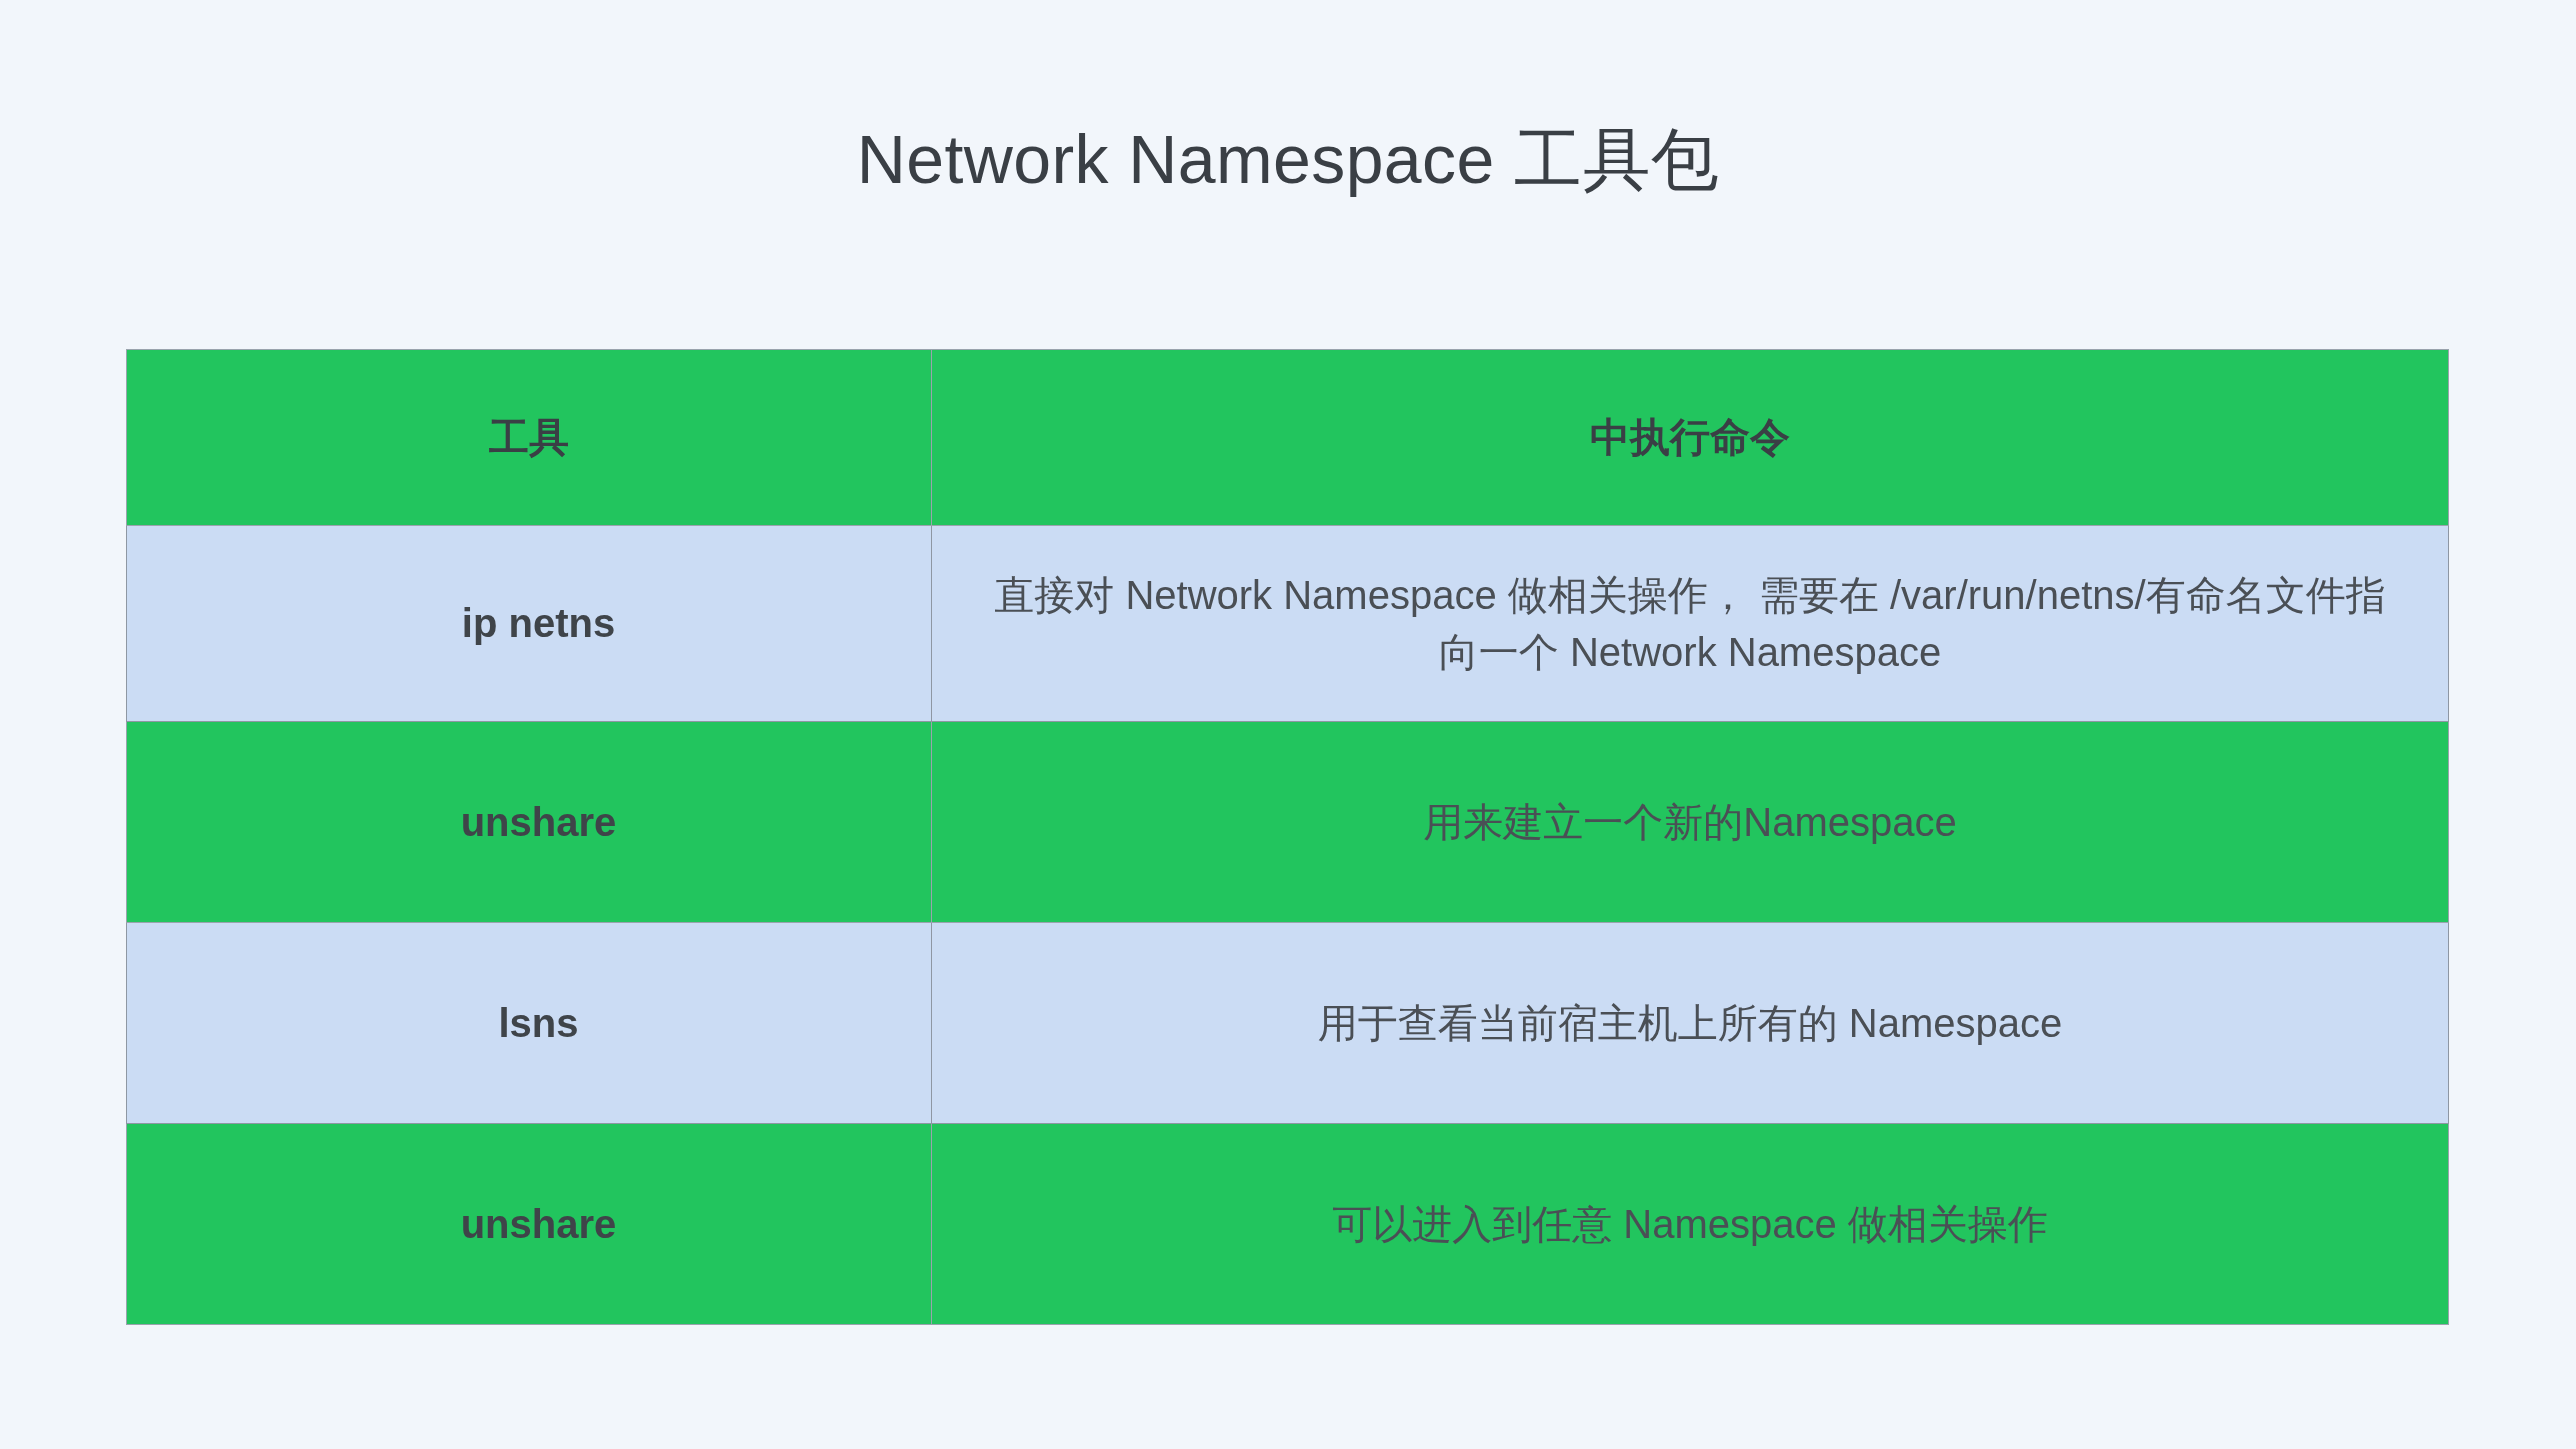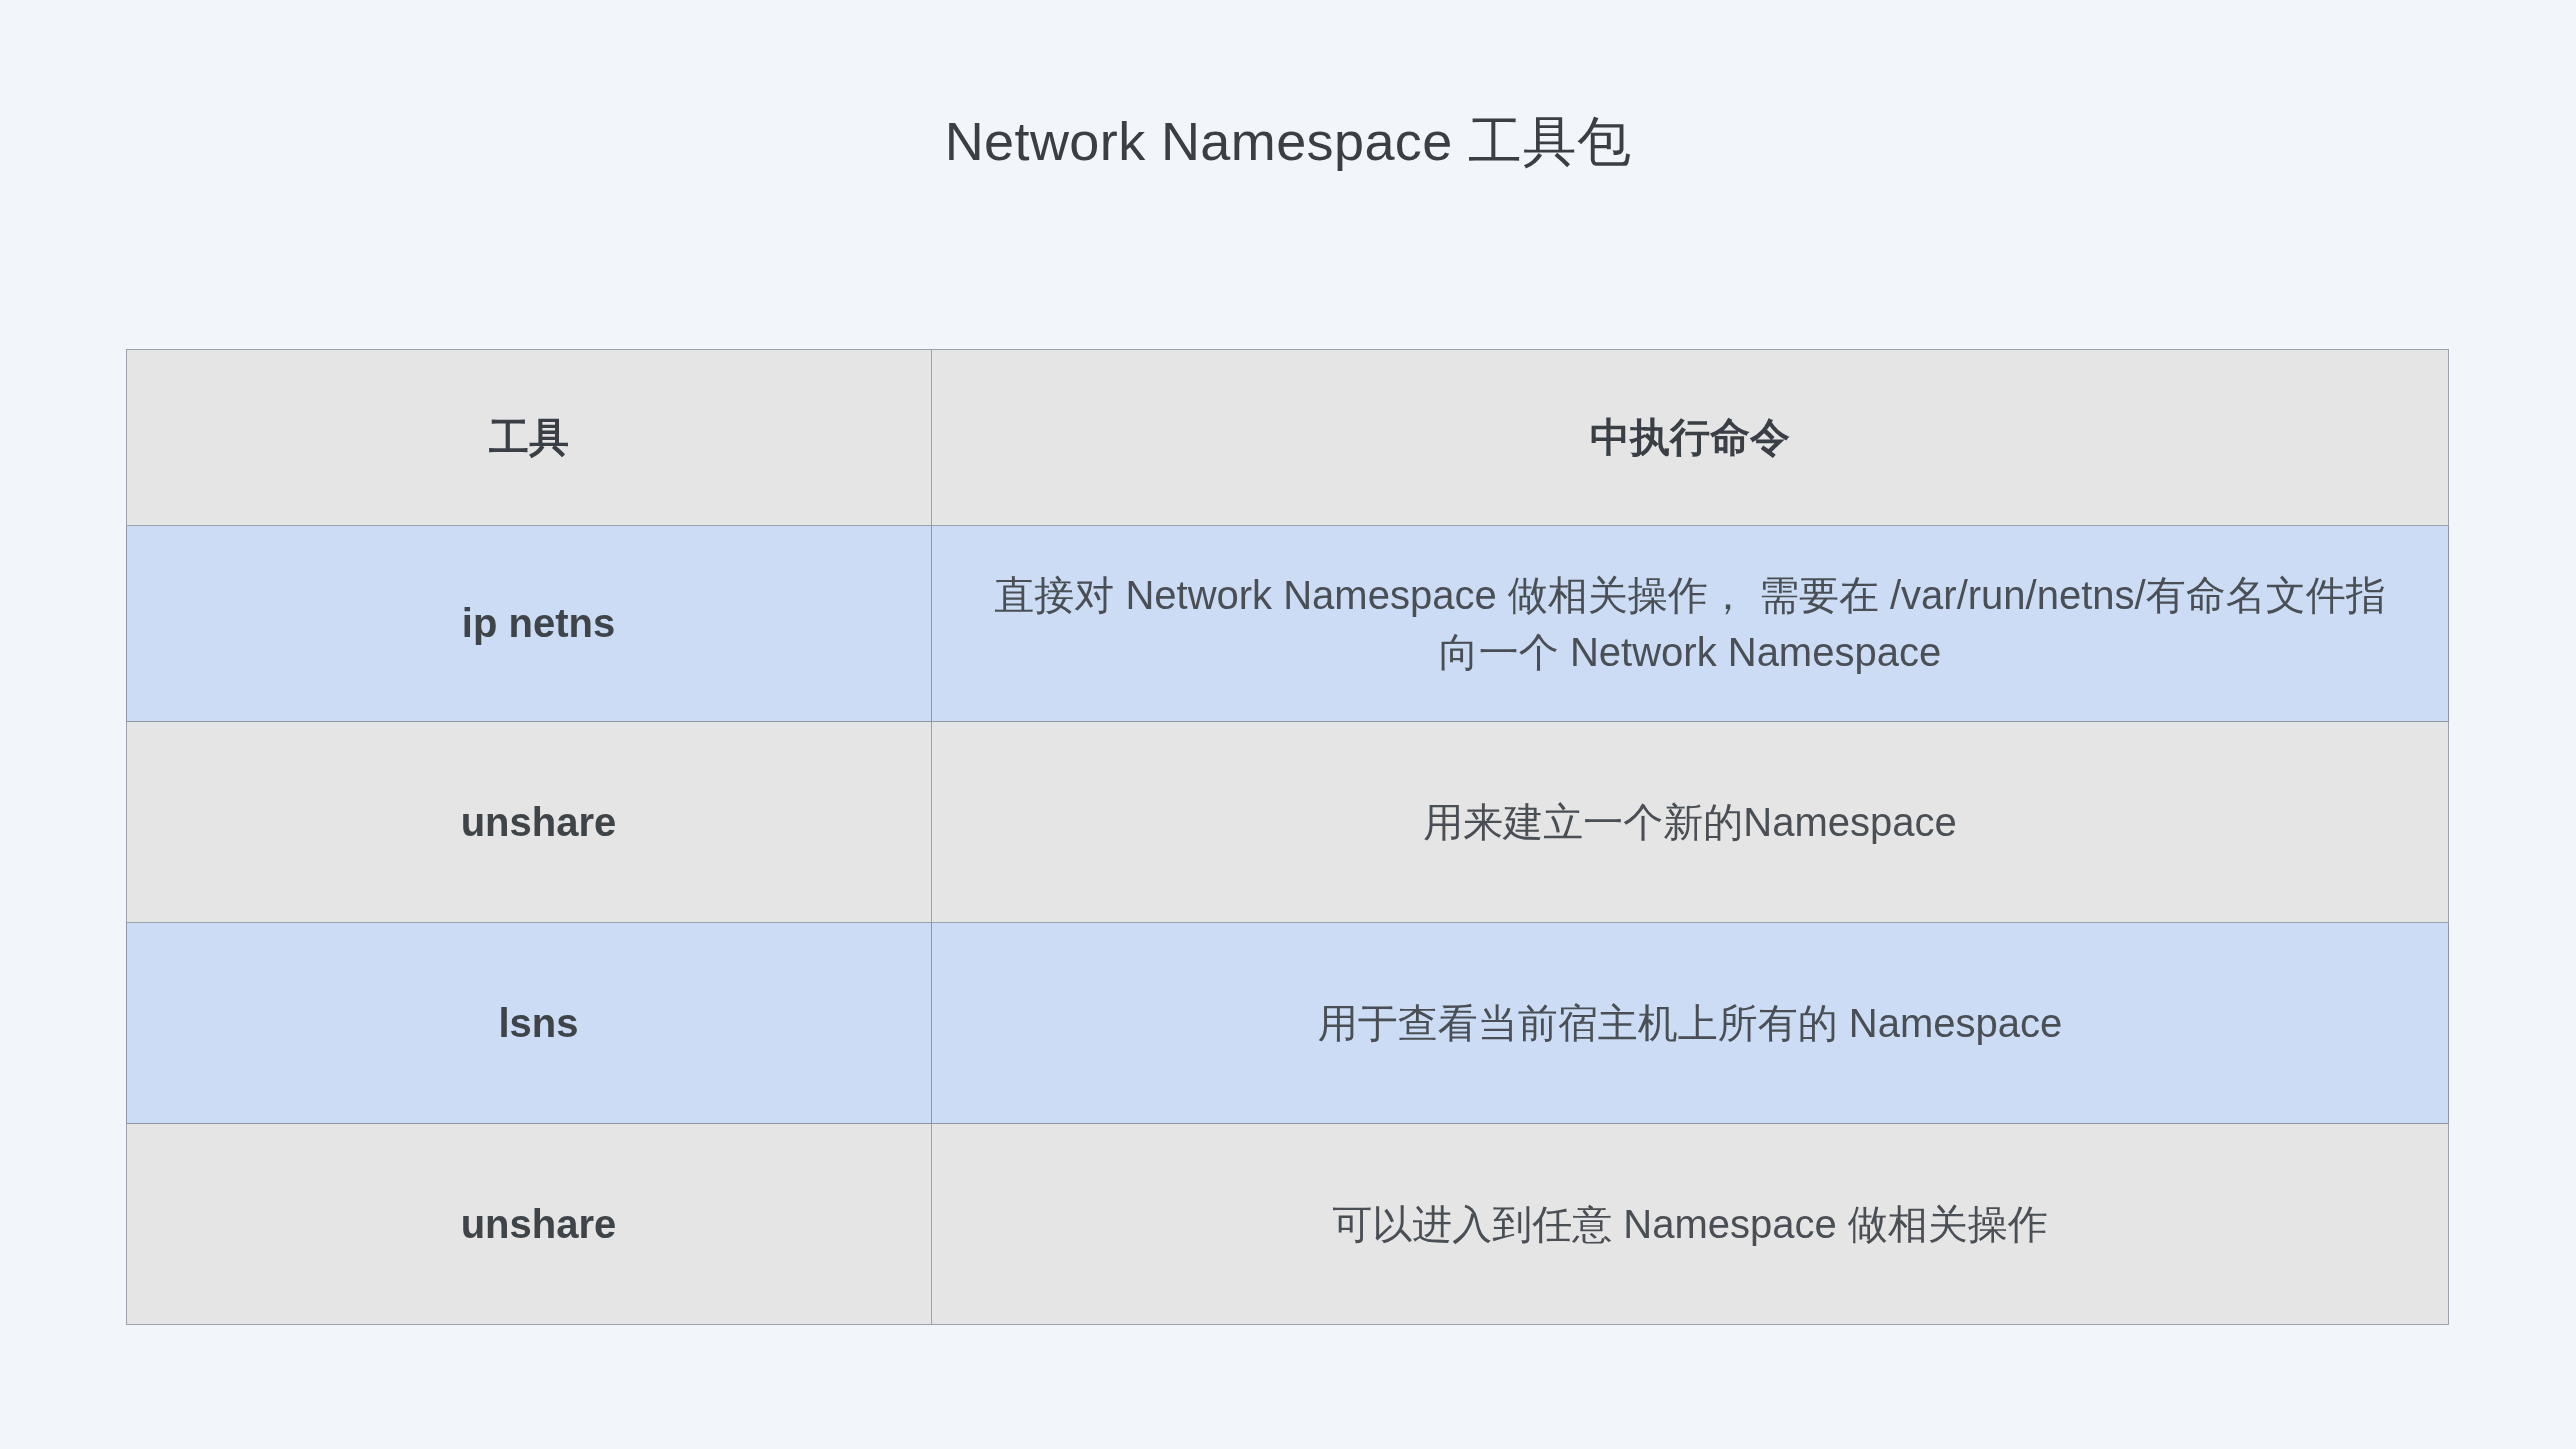--- a/index.html
+++ b/index.html
@@ -21,21 +21,21 @@
     box-sizing: border-box;
   }
 
   
   .page-title {
     position: absolute;
     left: 0;
     top: 76px;
     width: 2576px;
     text-align: center;
-    font-size: 54px;
+    font-size: 68px;
     font-weight: 400;
     color: #3a3f45;
     letter-spacing: 0.4px;
     line-height: 1.1;
     white-space: pre;
   }
 
   
   .tool-table-wrap {
     position: absolute;
@@ -53,21 +53,21 @@
 
   table.tool-table col.col-tool  { width: 805px; }
   table.tool-table col.col-cond  { width: 1517px; }
 
   table.tool-table th,
   table.tool-table td {
     border: 1.6px solid #9aa3ad;
     padding: 0 21px;
     vertical-align: middle;
     text-align: center;
-    background: #e5e5e5;
+    background: #22c55e;
   }
 
   table.tool-table thead th {
     height: 175px;
     font-size: 40px;
     font-weight: 700;
     color: #3a3f45;
   }
 
   table.tool-table tbody td {

